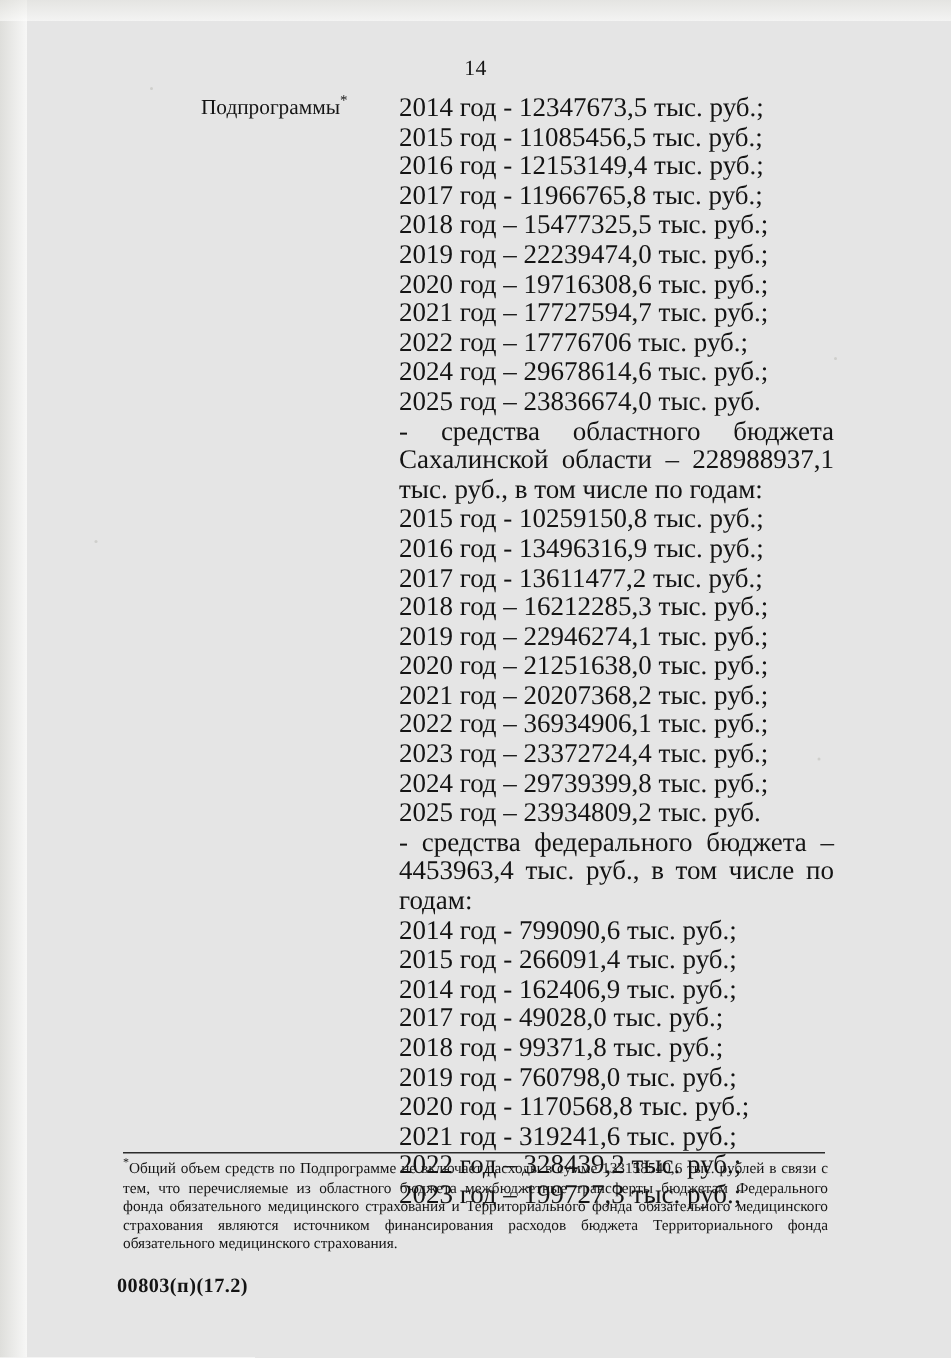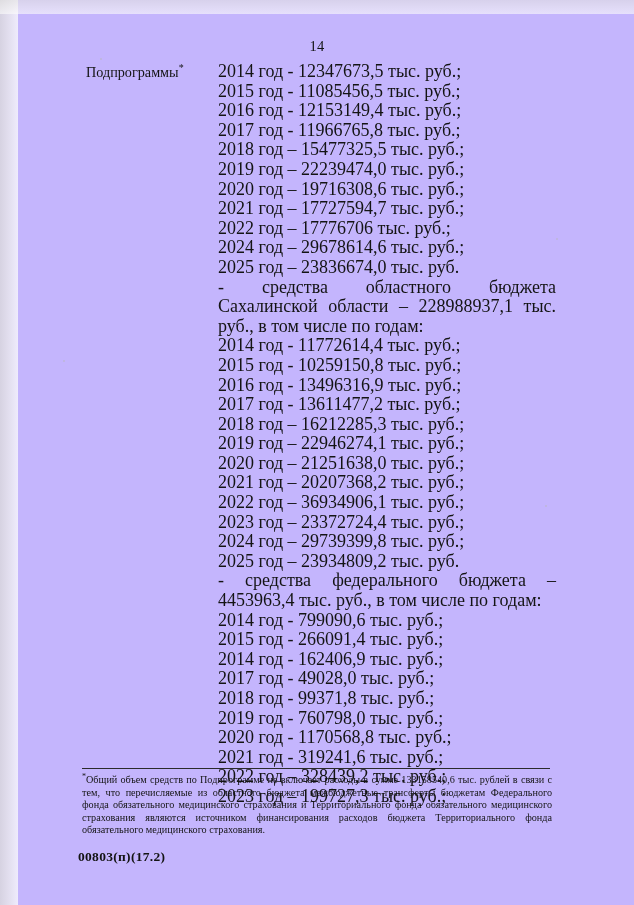--- a/index.html
+++ b/index.html
@@ -13,21 +13,21 @@
     position: relative;
     font-family: "Liberation Serif", serif;
     color: #141414;
     overflow: hidden;
   }
   .page {
     position: absolute;
     left: 0; top: 0;
     width: 634px;
     height: 905px;
-    background: #c4b5fd;
+    background: #e5e5e5;
   }
   
   .scan-edge-left {
     position: absolute;
     left: 0; top: 0;
     width: 18px; height: 905px;
     background: linear-gradient(to right, #dcdcd8, #fdfdfc);
     opacity: .75;
   }
   .scan-edge-top {
@@ -48,20 +48,21 @@
   }
   .content {
     position: absolute;
     left: 86px;
     top: 62px;
     width: 470px;
   }
   .row {
     display: flex;
     align-items: flex-start;
+    margin-left: 48px;
   }
   .label-col {
     width: 132px;
     flex: 0 0 132px;
     font-size: 14.2px;
     line-height: 19.6px;
     padding-top: 1px;
   }
   .value-col {
     flex: 1 1 auto;
@@ -138,21 +139,20 @@
         <p>2016 год - 12153149,4 тыс. руб.;</p>
         <p>2017 год - 11966765,8 тыс. руб.;</p>
         <p>2018 год – 15477325,5 тыс. руб.;</p>
         <p>2019 год – 22239474,0 тыс. руб.;</p>
         <p>2020 год – 19716308,6 тыс. руб.;</p>
         <p>2021 год – 17727594,7 тыс. руб.;</p>
         <p>2022 год – 17776706 тыс. руб.;</p>
         <p>2024 год – 29678614,6 тыс. руб.;</p>
         <p>2025 год – 23836674,0 тыс. руб.</p>
         <p>- средства областного бюджета Сахалинской области – 228988937,1 тыс. руб., в том числе по годам:</p>
-        <p>2014 год - 11772614,4 тыс. руб.;</p>
         <p>2015 год - 10259150,8 тыс. руб.;</p>
         <p>2016 год - 13496316,9 тыс. руб.;</p>
         <p>2017 год - 13611477,2 тыс. руб.;</p>
         <p>2018 год – 16212285,3 тыс. руб.;</p>
         <p>2019 год – 22946274,1 тыс. руб.;</p>
         <p>2020 год – 21251638,0 тыс. руб.;</p>
         <p>2021 год – 20207368,2 тыс. руб.;</p>
         <p>2022 год – 36934906,1 тыс. руб.;</p>
         <p>2023 год – 23372724,4 тыс. руб.;</p>
         <p>2024 год – 29739399,8 тыс. руб.;</p>

